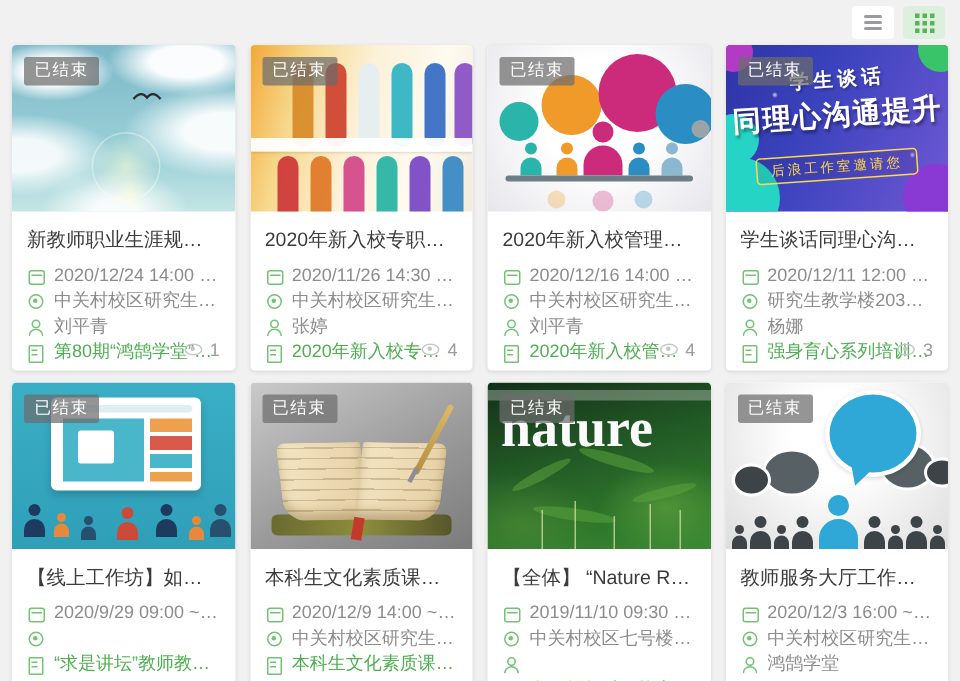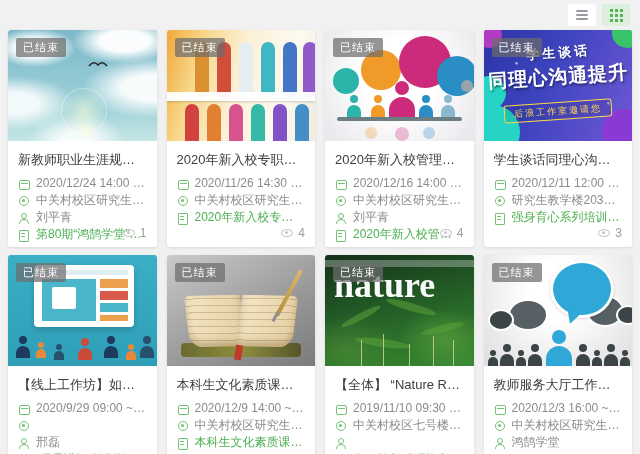--- a/index.html
+++ b/index.html
@@ -190,20 +190,24 @@
       </div>
       <div class="card-body">
         <div class="card-title">2020年新入校专职实验人员岗前培...</div>
         <div class="meta-row">
             <i class="ic ic-cal"></i>
             <span class="txt">2020/11/26 14:30 ~ 15:30</span>
           </div>
         <div class="meta-row">
             <i class="ic ic-loc"></i>
             <span class="txt">中关村校区研究生楼105</span>
+          </div>
+        <div class="meta-row">
+            <i class="ic ic-user"></i>
+            <span class="txt">张婷</span>
           </div>
         <div class="meta-row cat">
             <i class="ic ic-doc"></i>
             <span class="txt">2020年新入校专职实验人员岗前培训</span>
           </div>
       </div>
       <div class="card-foot">
           <i class="ic ic-eye"></i>
           <span>4</span>
         </div>
@@ -267,20 +271,24 @@
       <div class="card-body">
         <div class="card-title">学生谈话同理心沟通提升</div>
         <div class="meta-row">
             <i class="ic ic-cal"></i>
             <span class="txt">2020/12/11 12:00 ~ 14:30</span>
           </div>
         <div class="meta-row">
             <i class="ic ic-loc"></i>
             <span class="txt">研究生教学楼203室（中关村校区）</span>
           </div>
+        <div class="meta-row">
+            <i class="ic ic-user"></i>
+            <span class="txt">杨娜</span>
+          </div>
         <div class="meta-row cat">
             <i class="ic ic-doc"></i>
             <span class="txt">强身育心系列培训第79期“鸿鹄学堂...</span>
           </div>
       </div>
       <div class="card-foot">
           <i class="ic ic-eye"></i>
           <span>3</span>
         </div>
     </div>
@@ -303,24 +311,20 @@
       </div>
       <div class="card-body">
         <div class="card-title">【线上工作坊】如何促进师生良好...</div>
         <div class="meta-row">
             <i class="ic ic-cal"></i>
             <span class="txt">2020/9/29 09:00 ~ 11:00</span>
           </div>
         <div class="meta-row">
             <i class="ic ic-loc"></i>
             <span class="txt"></span>
-          </div>
-        <div class="meta-row">
-            <i class="ic ic-user"></i>
-            <span class="txt">邢磊</span>
           </div>
         <div class="meta-row cat">
             <i class="ic ic-doc"></i>
             <span class="txt">“求是讲坛”教师教学能力提升工作坊</span>
           </div>
       </div>
 
     </div>
 
     <div class="card">

